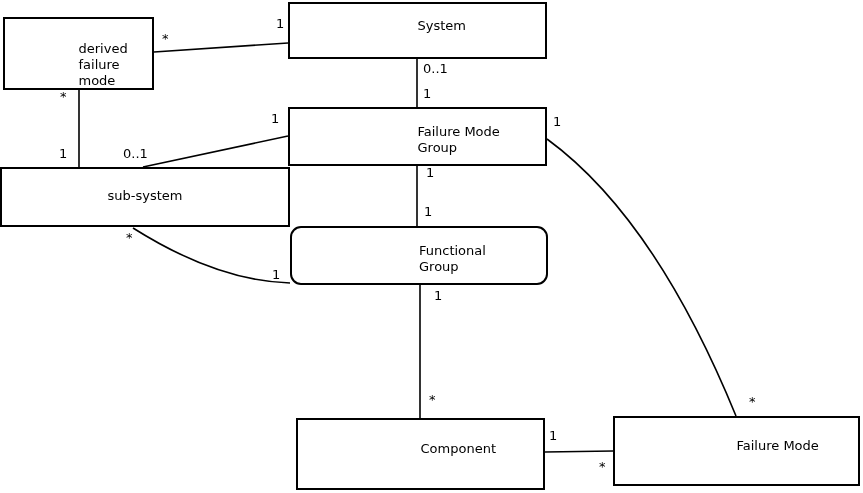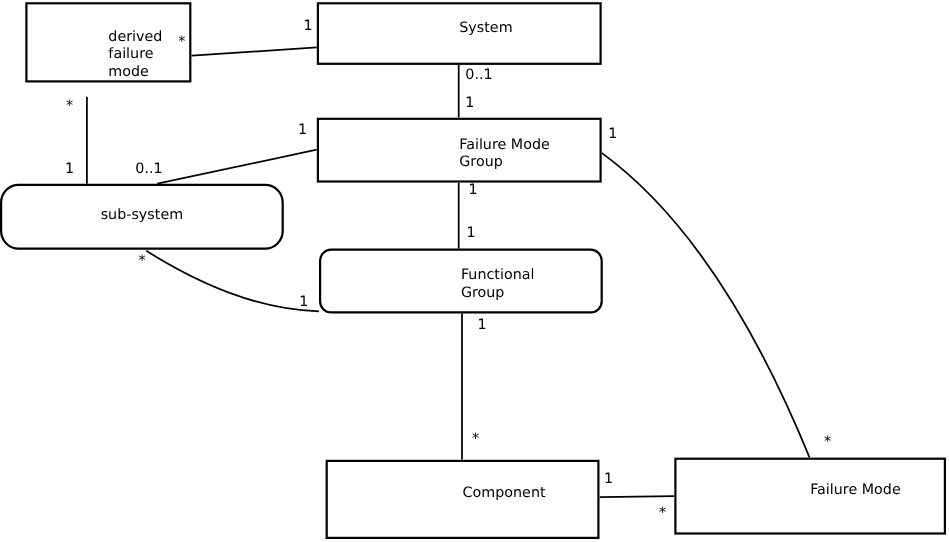--- a/index.html
+++ b/index.html
@@ -66,36 +66,36 @@
     <path d="M79,88 L79,167"></path>
     <path d="M143,167 L288,136"></path>
     <path d="M417,59 L417,107"></path>
     <path d="M417,166 L417,226"></path>
     <path d="M420,285 L420,418"></path>
     <path d="M133,228 Q217,281 290,283"></path>
     <path d="M547,139 Q655,218 736,416"></path>
     <path d="M545,452 L613,451"></path>
   </svg>
 
-  <div class="box" style="left:3px; top:2px; width:151px; height:73px;margin-left:20px;">
+  <div class="box" style="left:3px; top:17px; width:151px; height:73px;">
     <span class="lbl">derived
 failure
 mode</span>
   </div>
 
   <div class="box" style="left:288px; top:2px; width:259px; height:57px;">
     <span class="lbl">System</span>
   </div>
 
   <div class="box" style="left:288px; top:107px; width:259px; height:59px;">
     <span class="lbl">Failure Mode
 Group</span>
   </div>
 
-  <div class="box" style="left:0px; top:167px; width:258px; height:60px;border-radius:17px;">
+  <div class="box" style="left:0px; top:167px; width:290px; height:60px;">
     <span class="lbl centered">sub-system</span>
   </div>
 
   <div class="box" style="left:290px; top:226px; width:258px; height:59px;border-radius:11px;">
     <span class="lbl">Functional
 Group</span>
   </div>
 
   <div class="box" style="left:296px; top:418px; width:249px; height:72px;padding-left:20px;">
     <span class="lbl">Component</span>

